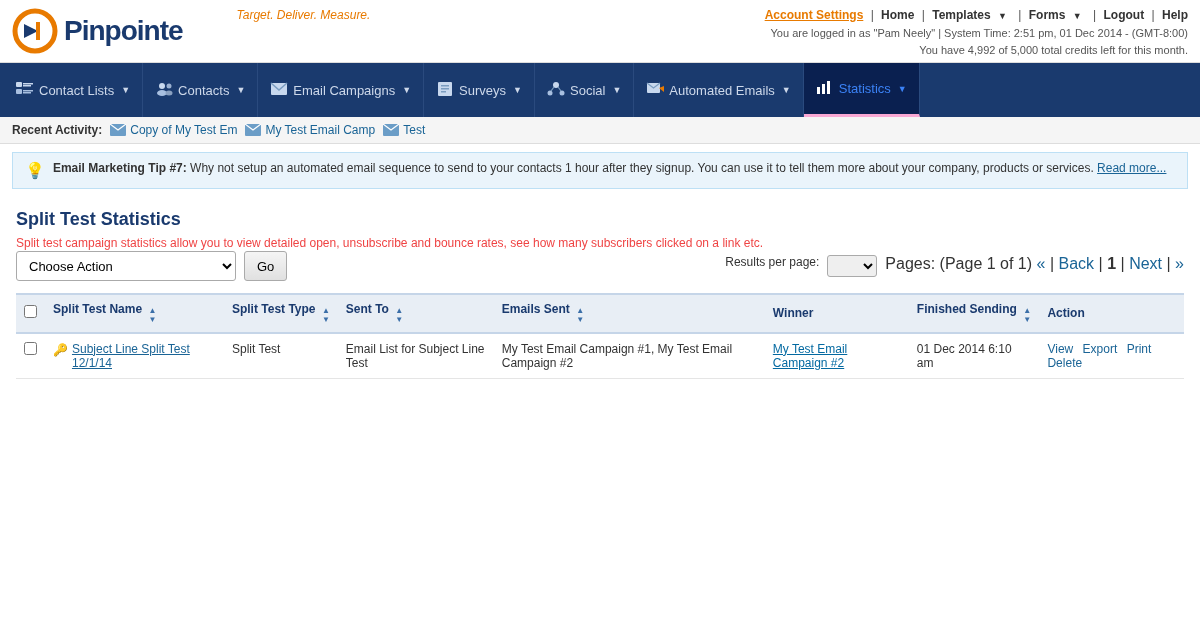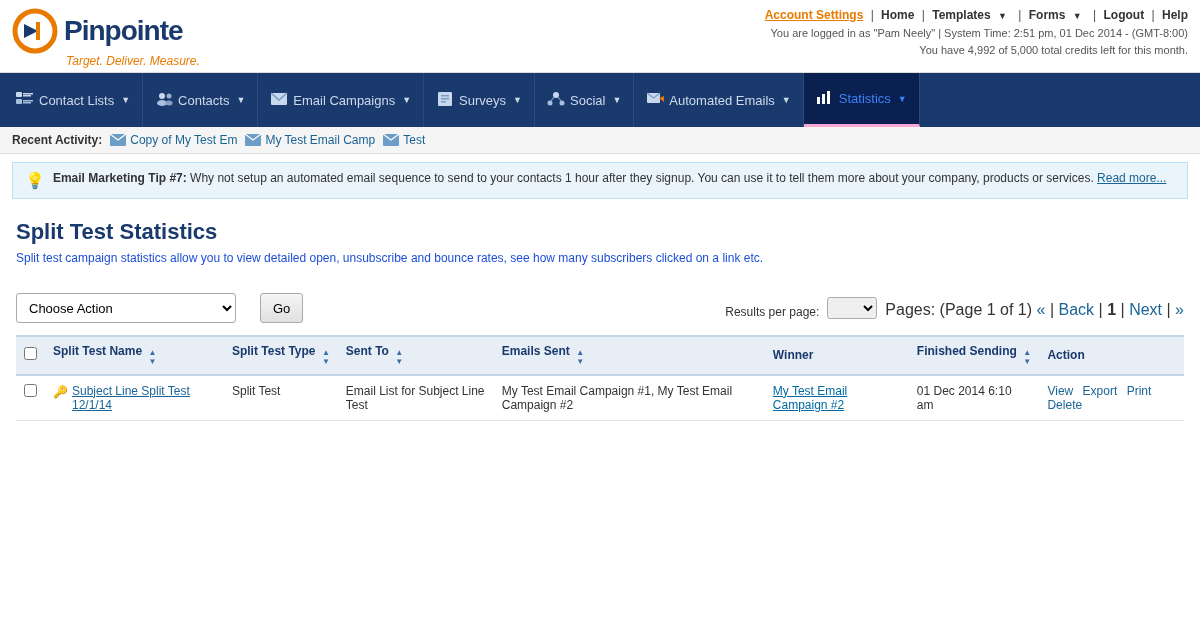--- a/index.html
+++ b/index.html
@@ -1,21 +1,21 @@
 <!DOCTYPE html>
 <html><head>
   <meta charset="utf-8">
   <style>
     * { box-sizing: border-box; margin: 0; padding: 0; }
     body { font-family: Arial, Helvetica, sans-serif; font-size: 13px; background: #fff; color: #333; }
 
     
     #header { padding: 8px 12px 4px 12px; border-bottom: 1px solid #ddd; }
     #header-top { display: flex; justify-content: space-between; align-items: flex-start; }
-    #logo-area { display: flex; flex-direction: column; }
+    #logo-area { display: flex; flex-direction: row; }
     #logo-text { display: flex; align-items: center; gap: 6px; }
     #logo-name { font-size: 28px; font-weight: bold; color: #1a3a6e; letter-spacing: -1px; }
     #logo-tagline { font-size: 12px; color: #e87a00; margin-left: 54px; font-style: italic; }
     #top-nav { text-align: right; font-size: 12px; }
     #top-nav-links { margin-bottom: 3px; }
     #top-nav-links a { color: #e87a00; text-decoration: underline; font-weight: bold; }
     #top-nav-links span { color: #555; margin: 0 4px; }
     #top-nav-links .nav-link { color: #333; text-decoration: none; }
     #top-nav-info { color: #555; font-size: 11px; line-height: 1.5; }
 
@@ -31,29 +31,29 @@
 
     
     #tip-bar { background: #eaf4fb; border: 1px solid #bde0f5; margin: 8px 12px; padding: 8px 12px; font-size: 12px; display: flex; align-items: flex-start; gap: 8px; }
     #tip-bar .tip-icon { font-size: 16px; flex-shrink: 0; }
     #tip-bar .tip-text { color: #333; }
     #tip-bar strong { color: #333; }
     #tip-bar a { color: #1a6496; }
 
     
     #content { padding: 12px 16px; }
-    #page-title { font-size: 22px; font-weight: bold; color: #1a3a6e; margin-bottom: 6px; }
-    #page-desc { font-size: 12px; color: #1d4ed8; margin-bottom: 28px; }
+    #page-title { font-size: 18px; font-weight: bold; color: #1a3a6e; margin-bottom: 6px; }
+    #page-desc { font-size: 12px; color: #ef4444; margin-bottom: 1px; }
 
     
     #controls-row { display: flex; align-items: center; justify-content: space-between; margin-bottom: 12px; }
-    #left-controls { display: flex; align-items: center; gap: 24px; }
+    #left-controls { display: flex; align-items: center; gap: 8px; }
     #action-select { padding: 4px 8px; border: 1px solid #aaa; border-radius: 3px; font-size: 13px; width: 220px; height: 30px; background: #fff; }
     #go-button { padding: 4px 12px; border: 1px solid #aaa; border-radius: 3px; background: linear-gradient(to bottom, #f5f5f5, #e0e0e0); font-size: 13px; cursor: pointer; height: 30px; }
-    #right-controls { display: flex; align-items: flex-end; gap: 8px; font-size: 12px; color: #333; }
+    #right-controls { display: flex; align-items: flex-start; gap: 8px; font-size: 12px; color: #333; }
     #per-page-select { padding: 2px 20px; border: 1px solid #aaa; border-radius: 3px; font-size: 12px; width: 50px; }
     #pagination { font-size: 16px; color: #333; }
     #pagination a { color: #1a6496; text-decoration: none; }
     #pagination .bold-page { font-weight: bold; color: #333; }
 
     
     #data-table { width: 100%; border-collapse: collapse; font-size: 12px; }
     #data-table thead tr { background: #e8eef5; border-top: 2px solid #c5d5e8; border-bottom: 2px solid #c5d5e8; }
     #data-table thead th { padding: 7px 8px; text-align: left; font-weight: bold; color: #1a3a6e; white-space: nowrap; }
     #data-table tbody tr { border-bottom: 1px solid #e5e5e5; }

